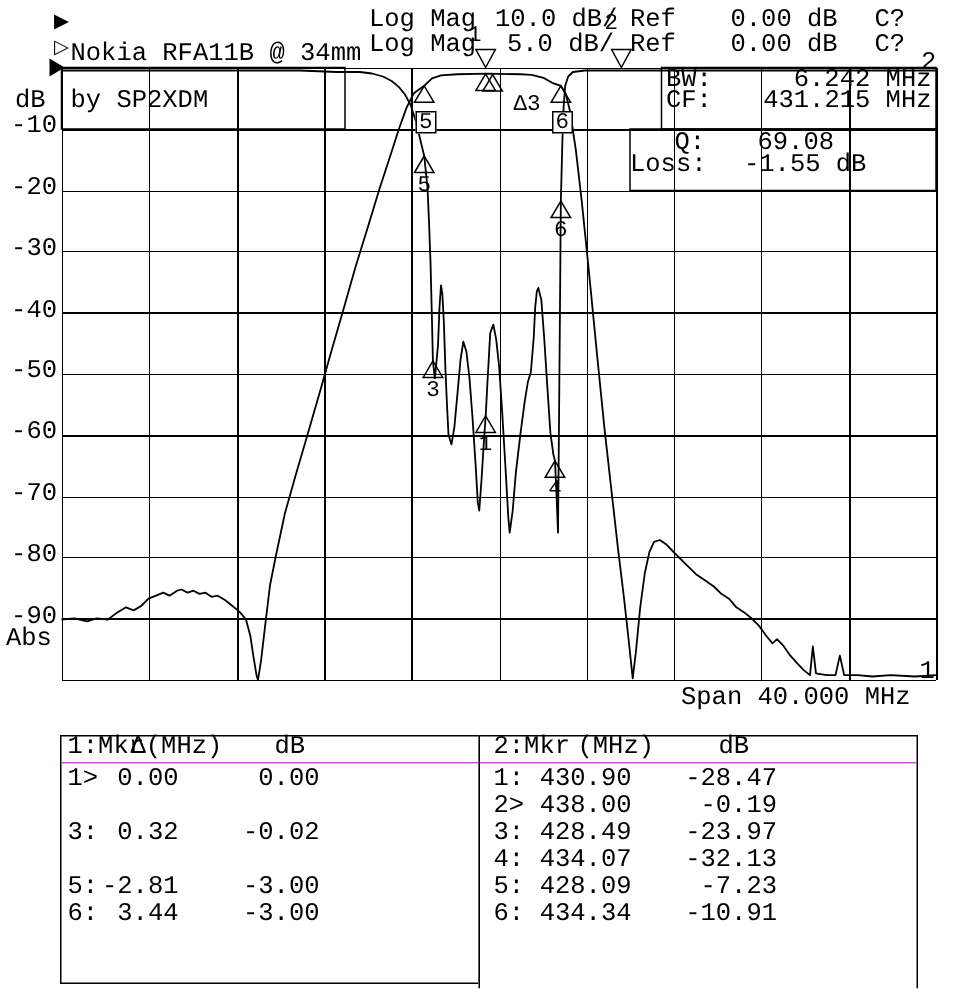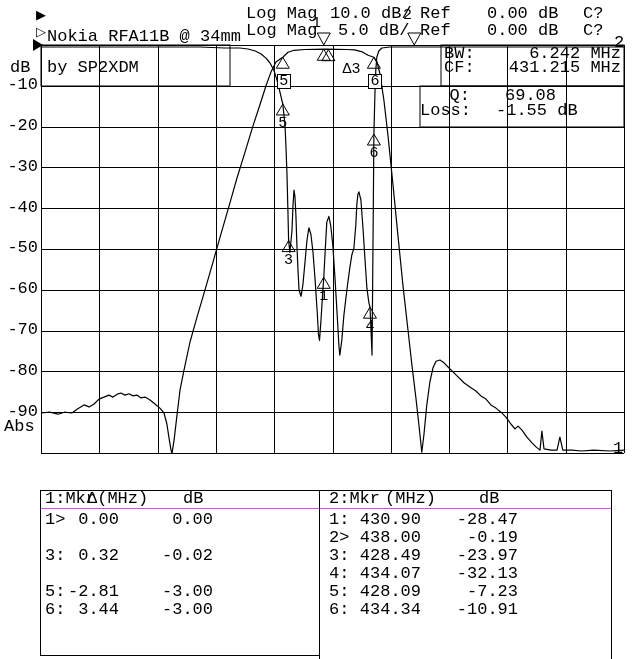--- a/index.html
+++ b/index.html
@@ -102,20 +102,21 @@
   <span class="t r" style="left:460px;top:61px;width:161px">431.215 MHz</span>
 
   <span class="t r" style="left:420px;top:89px;width:50px">Q:</span>
   <span class="t" style="left:505px;top:89px">69.08</span>
   <span class="t r" style="left:420px;top:104px;width:50px">Loss:</span>
   <span class="t" style="left:496px;top:104px">-1.55 dB</span>
 
   <span class="t" style="left:614px;top:36px">2</span>
   <span class="t" style="left:613px;top:442px">1</span>
 
+  <span class="t" style="left:454px;top:459px">Span 40.000 MHz</span>
 
   <div class="tablebox" style="left:40px;top:490px;width:280px;height:166px">
     <div class="thead">
       <span class="t" style="left:4px;top:1px">1:Mkr</span>
       <span class="t" style="left:46px;top:1px">Δ(MHz)</span>
       <span class="t" style="left:142px;top:1px">dB</span>
     </div>
     <div>
       <span class="t" style="left:4px;top:22px">1&gt;</span>
       <span class="t r" style="left:22px;top:22px;width:56px">0.00</span>

